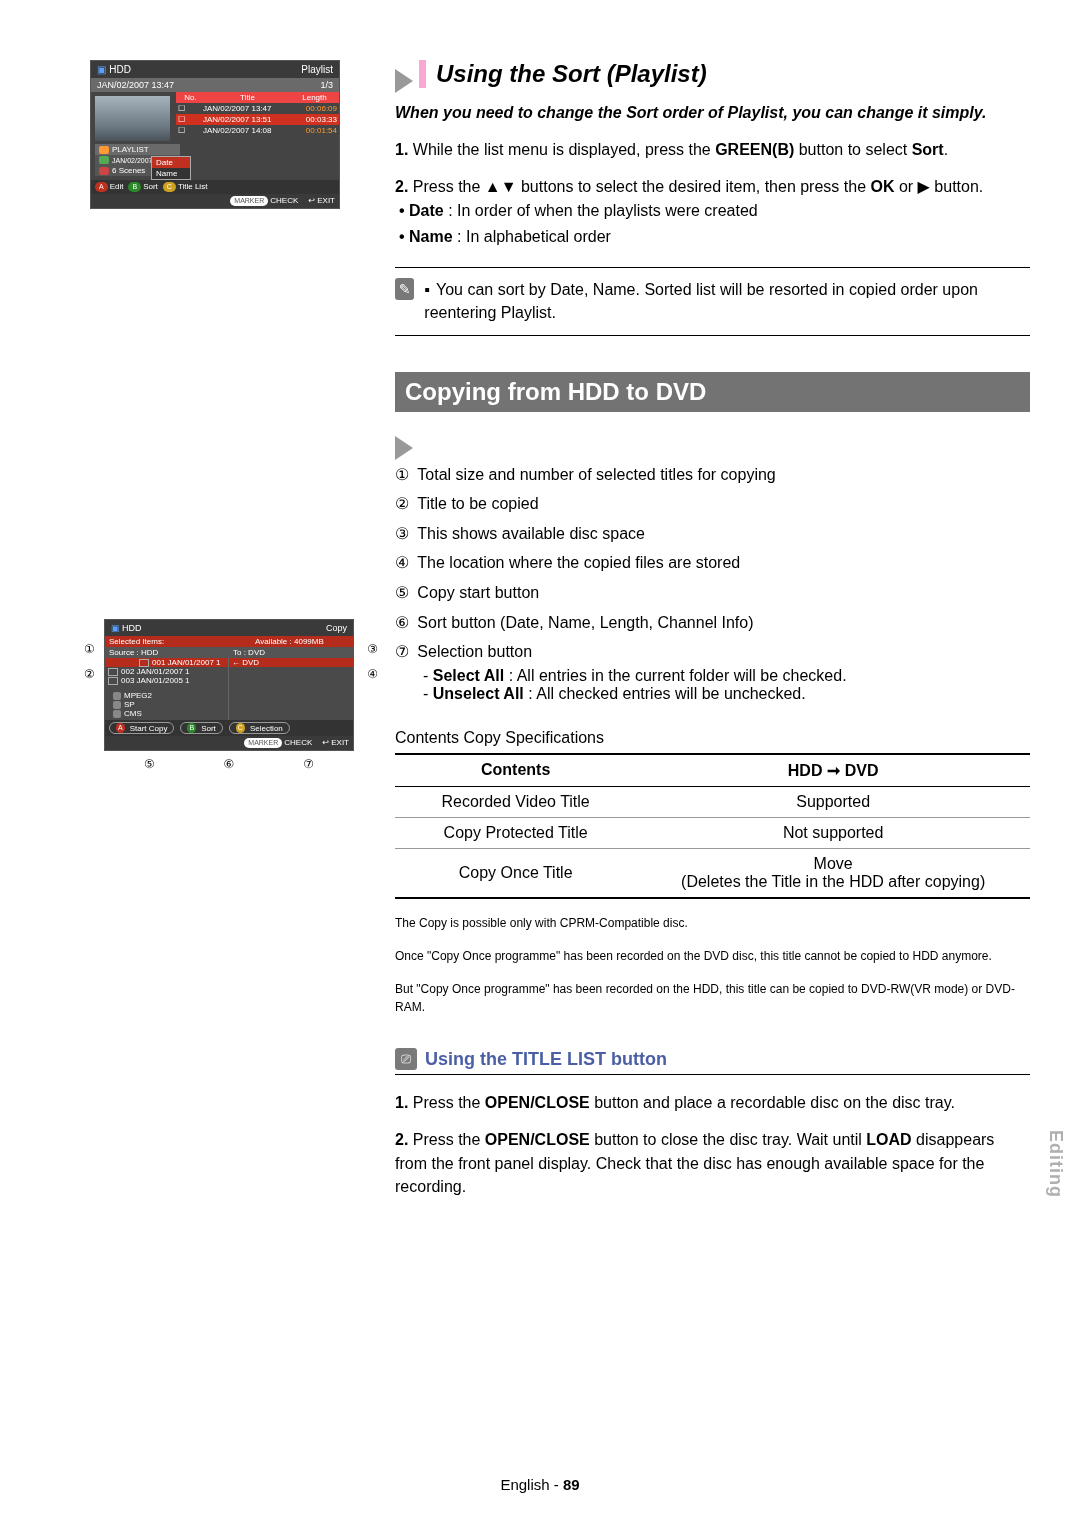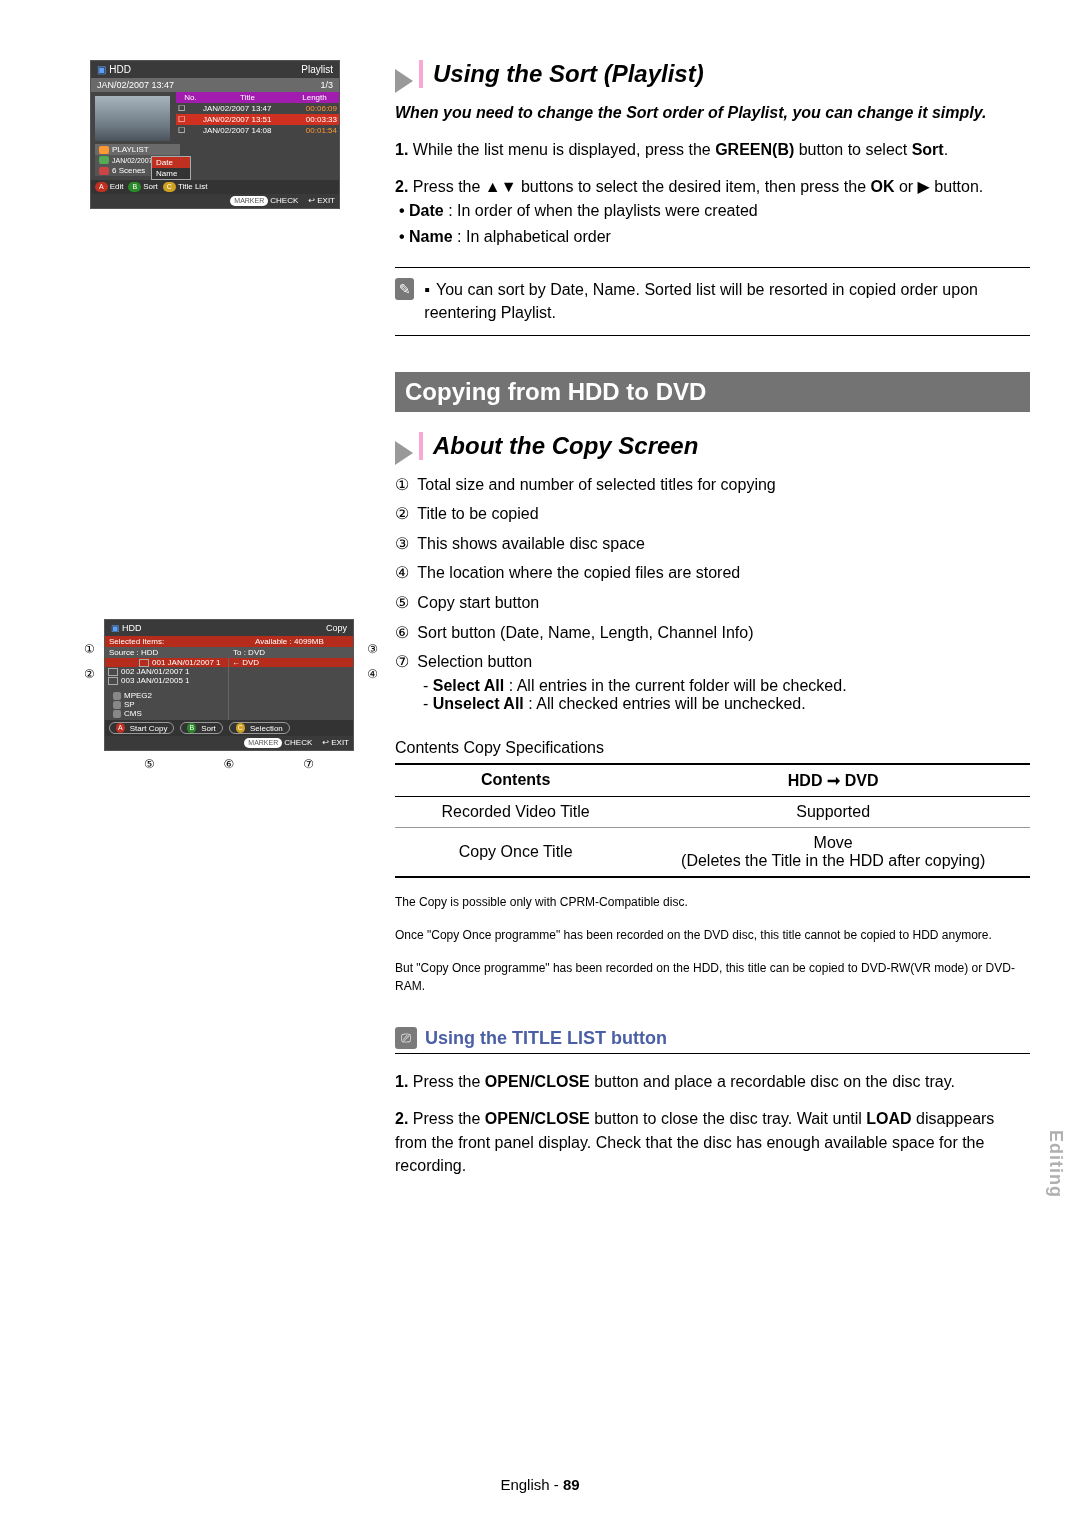--- a/index.html
+++ b/index.html
@@ -11,21 +11,21 @@
   
   .osd { width: 250px; background: #444; border: 1px solid #555; font-size: 10px; color: #fff; position: relative; }
   .osd-head { display: flex; justify-content: space-between; align-items: center; background: #3a3a3a; padding: 3px 6px; font-size: 10px; }
   .osd-head .left { color: #fff; }
   .osd-head .right { color: #fff; }
   .osd-head2 { background: #6a6a6a; padding: 2px 6px; display: flex; justify-content: space-between; font-size: 9px; }
   .osd-body { display: flex; }
   .osd-thumb-col { width: 85px; padding: 4px; }
   .osd-thumb { width: 75px; height: 45px; background: linear-gradient(180deg,#a8b4bd 0%,#6a7680 70%,#4a525a 100%); }
   .osd-list-col { flex: 1; font-size: 8px; }
-  .osd-list-head { display: flex; background: #a21caf; padding: 1px 2px; }
+  .osd-list-head { display: flex; background: #ef4444; padding: 1px 2px; }
   .osd-list-head .no { width: 25px; text-align: center; }
   .osd-list-head .title { flex: 1; text-align: center; }
   .osd-list-head .len { width: 45px; text-align: center; }
   .osd-row { display: flex; padding: 1px 2px; font-size: 8px; }
   .osd-row .no { width: 25px; }
   .osd-row .title { flex: 1; }
   .osd-row .len { width: 45px; color: #ff9933; text-align: right; }
   .osd-row.sel { background: #d03020; }
   .osd-legend-row { display: flex; width: 85px; align-items: center; padding: 1px 4px; font-size: 8px; background: #555; }
   .osd-icon { width: 10px; height: 8px; border-radius: 2px; margin-right: 3px; flex: 0 0 auto; }
@@ -61,21 +61,21 @@
   .osd2-icons { font-size: 8px; padding: 2px 4px; }
   .osd2-icons div { padding: 0 0; color: #fff; display: flex; align-items: center; gap: 3px; }
   .osd2-icdot { width: 8px; height: 8px; background: #888; border-radius: 2px; display: inline-block; }
   .osd2-foot1 { display: flex; background: #333; padding: 2px 4px; font-size: 8px; gap: 6px; }
   .btnpill { border: 1px solid #999; border-radius: 7px; padding: 0 6px; font-size: 8px; display: inline-flex; align-items: center; gap: 3px; }
   .osd2-foot2 { display: flex; justify-content: flex-end; background: #3a3a3a; padding: 2px 4px; font-size: 8px; gap: 10px; }
   .osd2-callrow { display: flex; justify-content: space-between; padding: 0 20px; font-size: 12px; margin-top: 4px; color: #000; }
 
   
   .arrow-block { display: flex; align-items: center; }
-  .heading-bar { border-left: 4px solid #f9a8d4; padding-left: 10px; font-size: 24px; font-weight: bold; font-style: italic; margin-bottom: 10px; }
+  .heading-bar { border-left: 7px solid #f9a8d4; padding-left: 10px; font-size: 24px; font-weight: bold; font-style: italic; margin-bottom: 10px; }
   .subtitle-italic { font-style: italic; font-weight: bold; font-size: 16px; margin: 4px 0 14px 0; line-height: 1.35; }
   .step-list { list-style: none; font-size: 16px; }
   .step-list li { margin-bottom: 14px; line-height: 1.45; }
   .step-list li .num { font-weight: bold; }
   .bullet-sub { margin-left: 4px; font-size: 16px; line-height: 1.6; }
   .bullet-sub .dot { font-weight: bold; }
   .note-box { display: flex; border-top: 1px solid #000; border-bottom: 1px solid #000; padding: 10px 0; margin-top: 18px; gap: 10px; align-items: flex-start; }
   .note-icon { width: 22px; height: 22px; background: #787878; border-radius: 3px; display: flex; align-items: center; justify-content: center; color: #fff; font-size: 14px; }
   .note-text { font-size: 16px; line-height: 1.45; }
   .note-text .sq { margin-right: 6px; }
@@ -273,21 +273,20 @@
       <div class="note-icon">✎</div>
       <div class="note-text"><span class="sq">▪</span><span>You can sort by Date, Name. Sorted list will be resorted in copied order upon reentering Playlist.</span></div>
     </div>
 
     <div class="sect-bar">Copying from HDD to DVD</div>
 
     <div class="arrow-block">
       <svg class="arrow-svg" width="18" height="24">
           <polygon points="0,0 18,12 0,24" fill="#999"></polygon>
         </svg>
-      <div class="heading-bar">About the Copy Screen</div>
     </div>
 
     <ul class="circnum-list">
       <li>
           <span class="cn">①</span>
           <span>Total size and number of selected titles for copying</span>
         </li>
       <li>
           <span class="cn">②</span>
           <span>Title to be copied</span>
@@ -321,20 +320,24 @@
       <tbody>
           <tr>
             <th class="l">Contents</th>
             <th>HDD ➞ DVD</th>
           </tr>
       <tr>
             <td class="l">Recorded Video Title</td>
             <td>Supported</td>
           </tr>
       <tr>
+            <td class="l">Copy Protected Title</td>
+            <td>Not supported</td>
+          </tr>
+      <tr>
             <td class="l">Copy Once Title</td>
             <td><span>Move</span><br><span>(Deletes the Title in the HDD after copying)</span></td>
           </tr>
     </tbody>
       </table>
 
     <div class="para">The Copy is possible only with CPRM-Compatible disc.</div>
     <div class="para">Once "Copy Once programme" has been recorded on the DVD disc, this title cannot be copied to HDD anymore.</div>
     <div class="para">But "Copy Once programme" has been recorded on the HDD, this title can be copied to DVD-RW(VR mode) or DVD-RAM.</div>
 

